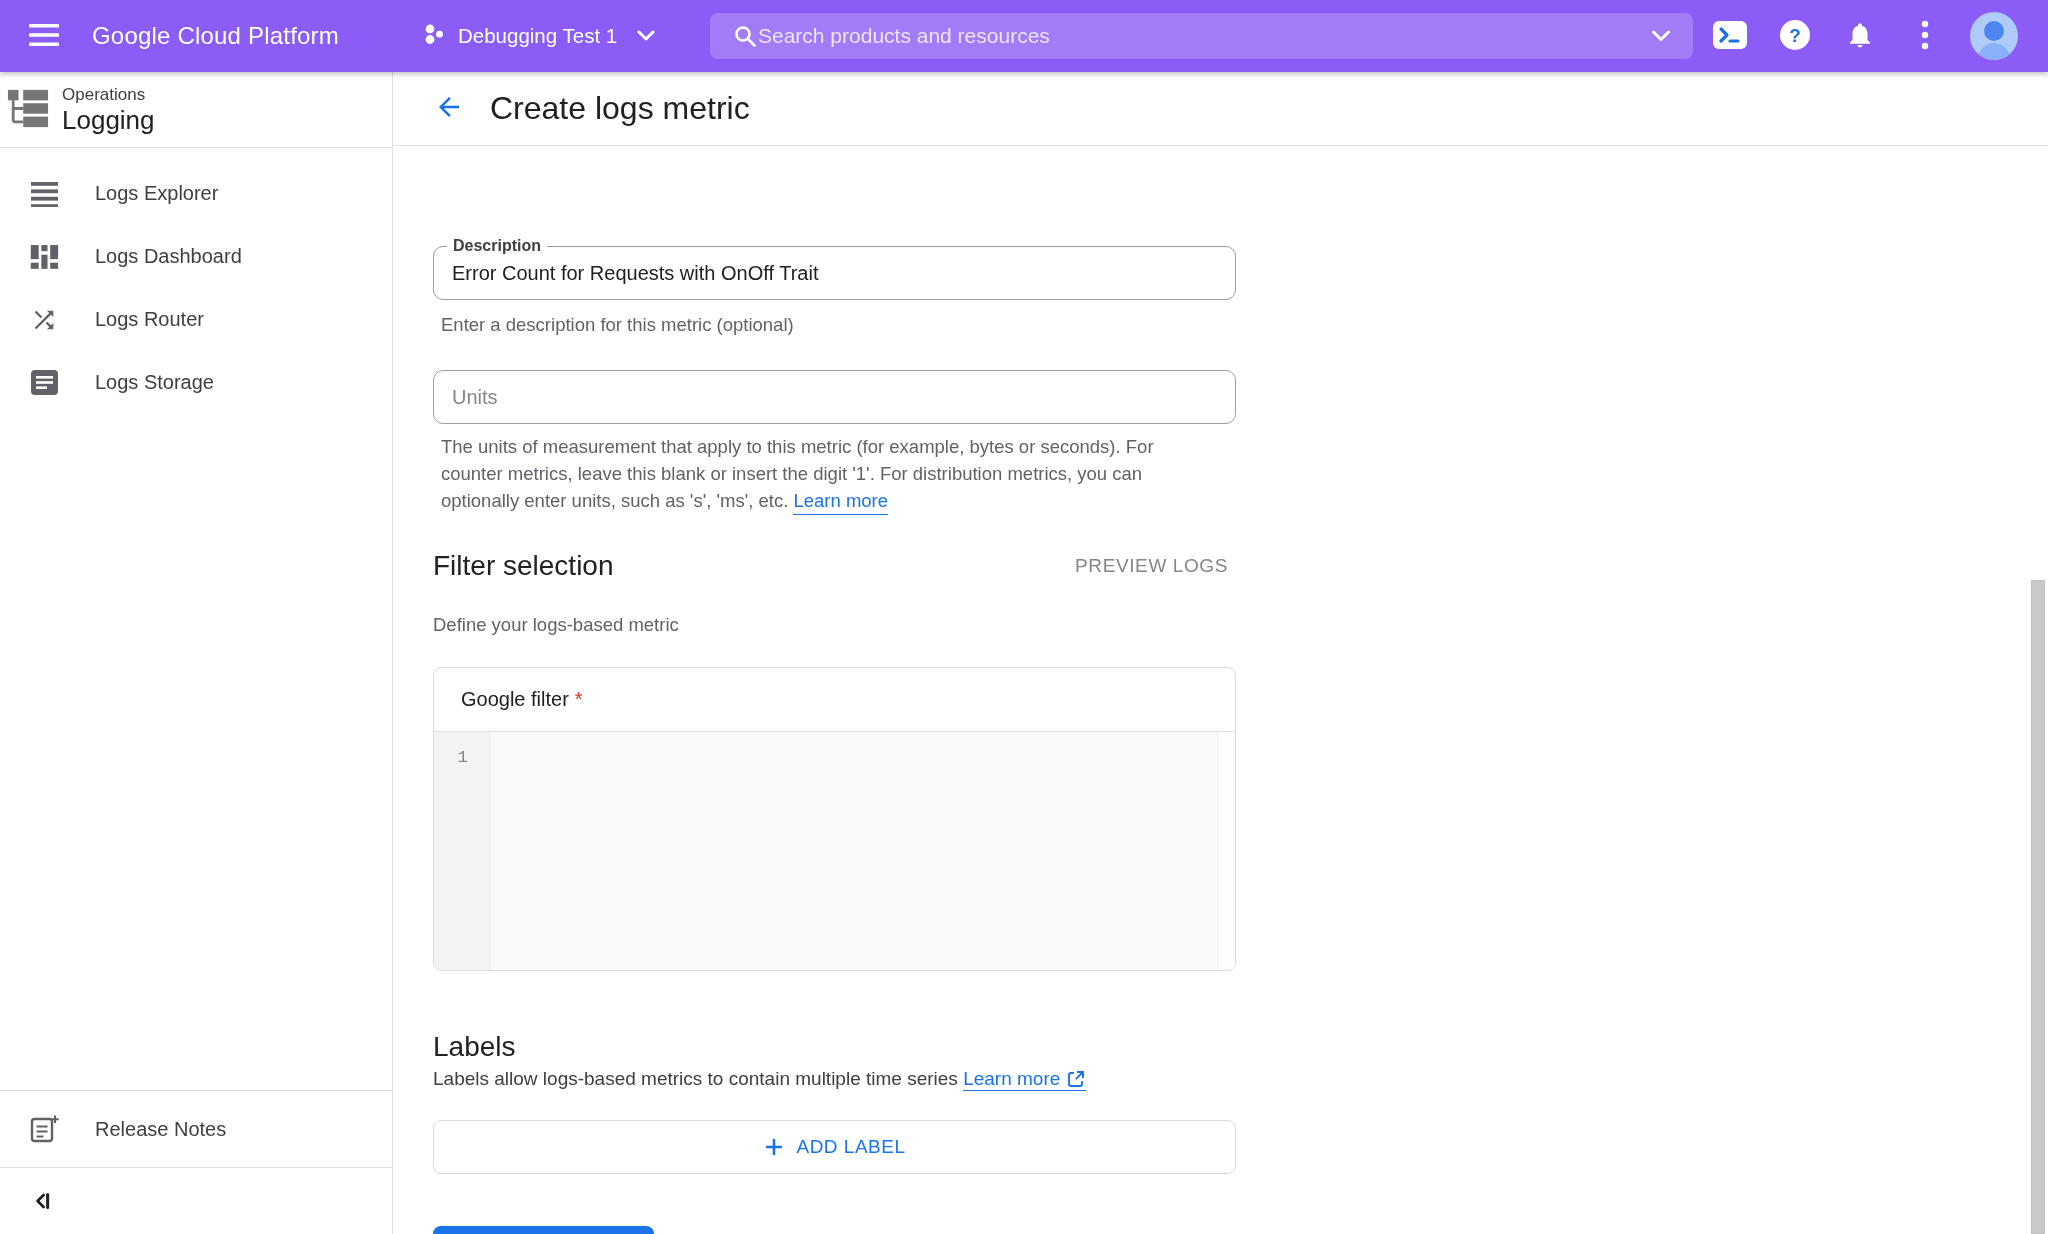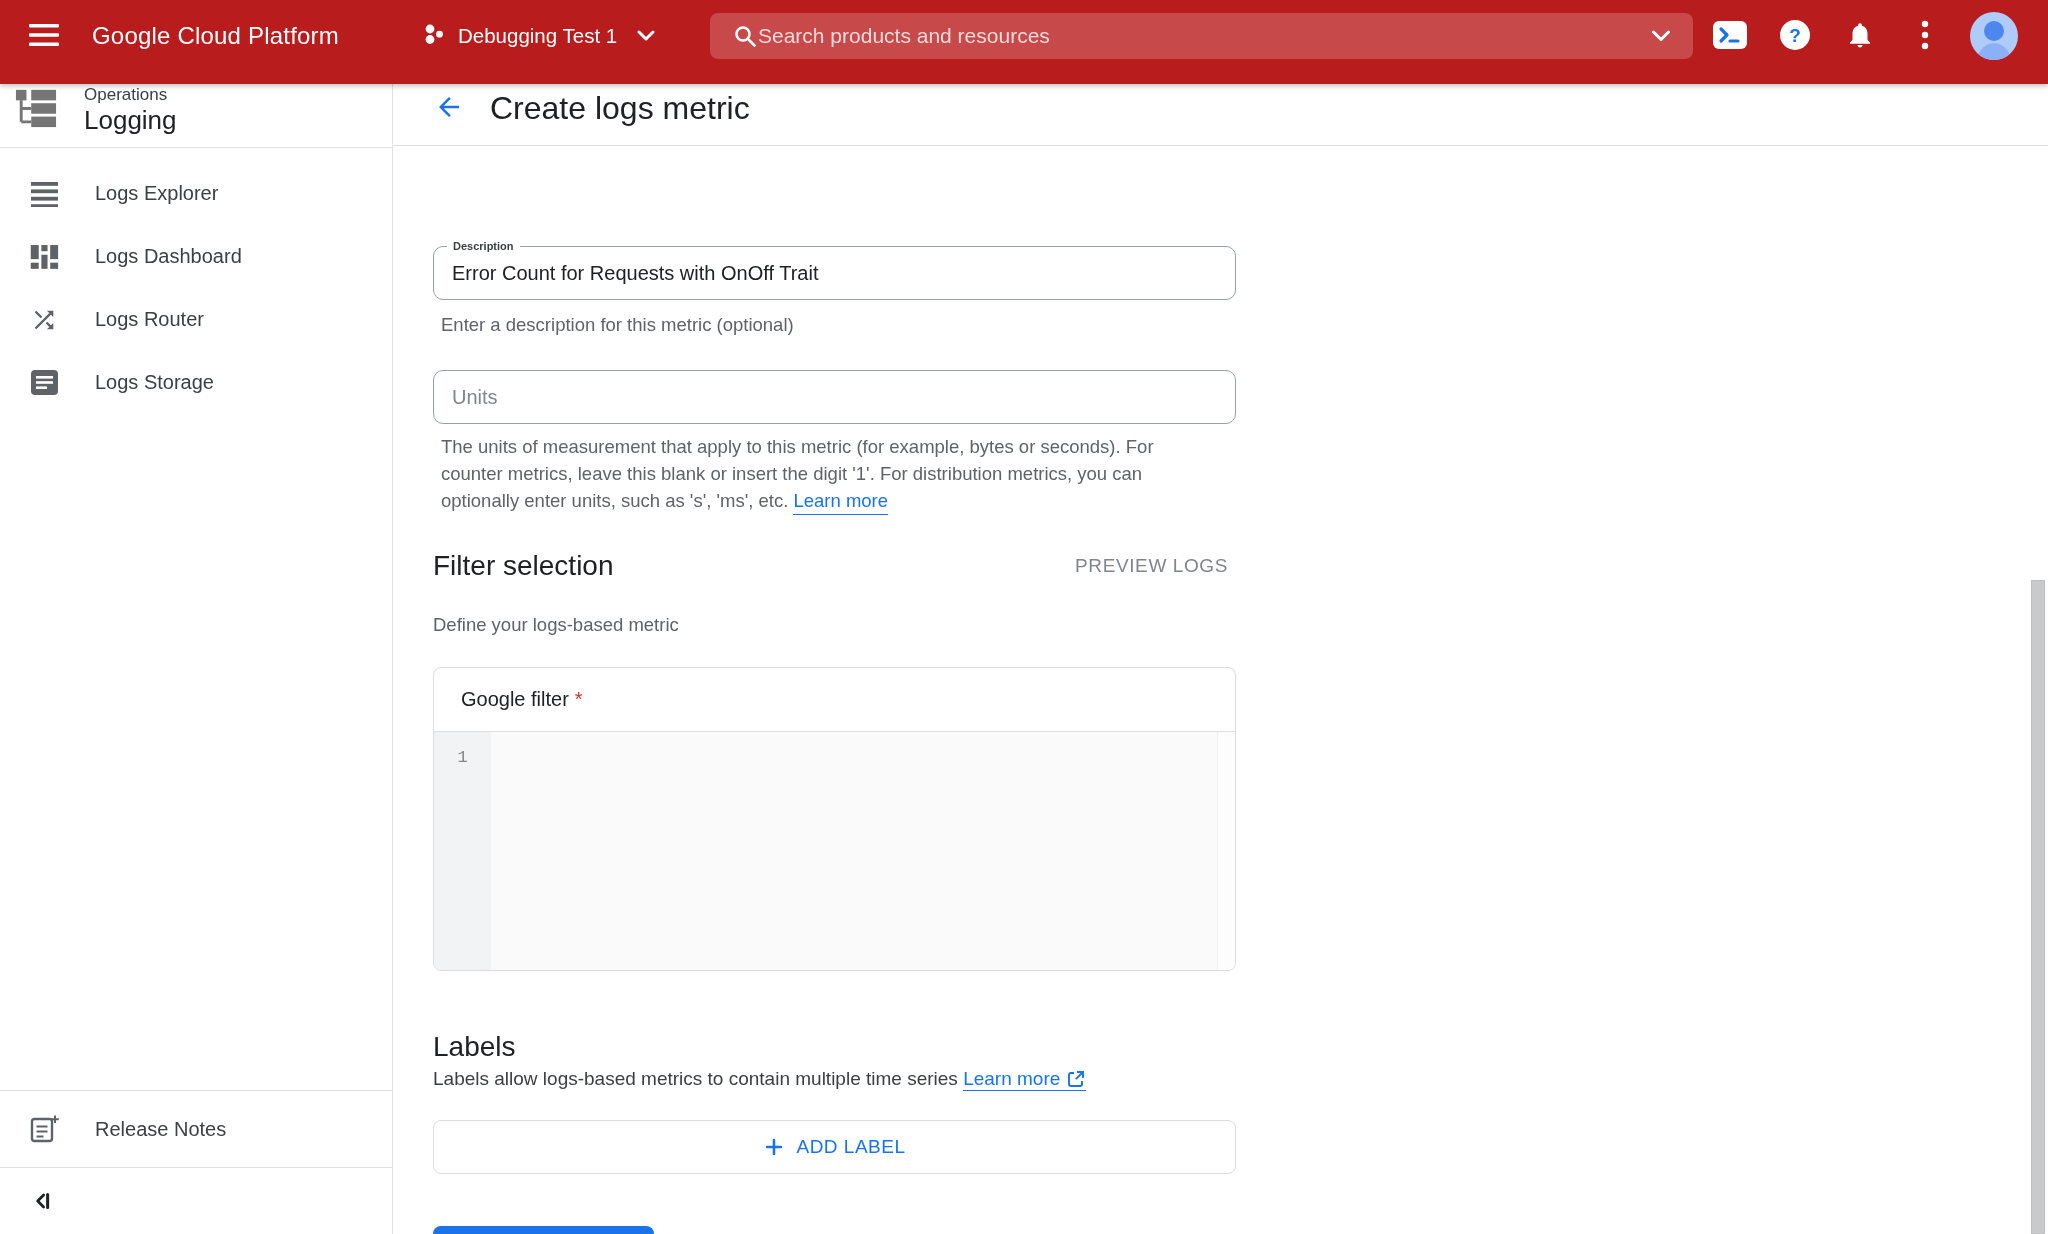--- a/index.html
+++ b/index.html
@@ -1,36 +1,36 @@
 <!DOCTYPE html>
 <html><head>
 <meta charset="utf-8">
 <style>
   * { margin:0; padding:0; box-sizing:border-box; }
   html,body { width:2048px; height:1234px; }
   body { font-family:"Liberation Sans", sans-serif; background:#fff; position:relative; overflow:hidden; color:#202124; }
 
   
-  .topbar { position:absolute; left:0; top:0; width:2048px; height:84px; background:#b91c1c; display:flex; align-items:center; z-index:20; box-shadow:0 2px 5px rgba(0,0,0,.25); }
+  .topbar { position:absolute; left:0; top:0; width:2048px; height:72px; background:#8b5cf6; display:flex; align-items:center; z-index:20; box-shadow:0 2px 5px rgba(0,0,0,.25); }
   .hamburger { position:absolute; left:26px; top:19px; width:36px; height:34px; background:transparent; border:none; cursor:pointer; display:flex; align-items:center; justify-content:center; }
   .logo { position:absolute; left:92px; top:0; height:72px; display:flex; align-items:center; color:#fff; font-size:24px; font-weight:500; letter-spacing:.2px; white-space:nowrap; }
   .project { position:absolute; left:424px; top:0; height:72px; display:flex; align-items:center; gap:12px; cursor:pointer; }
   .project-name { color:#fff; font-size:20.5px; font-weight:500; }
   .search { position:absolute; left:710px; top:13px; width:983px; height:46px; background:rgba(255,255,255,.2); border-radius:8px; display:flex; align-items:center; padding:0 22px; }
   .search input { flex:1; background:transparent; border:none; outline:none; color:#fff; font-size:21px; font-family:inherit; }
   .search input::placeholder { color:rgba(255,255,255,.8); }
   .tb-actions { position:absolute; right:30px; top:0; height:72px; display:flex; align-items:center; gap:25px; }
   .tb-btn { width:40px; height:40px; display:flex; align-items:center; justify-content:center; background:transparent; border:none; cursor:pointer; }
   .avatar { width:48px; height:48px; border-radius:50%; background:#aecbfa; position:relative; overflow:hidden; cursor:pointer; border:none; }
   .avatar .head { position:absolute; left:14px; top:9px; width:20px; height:20px; border-radius:50%; background:#4d86ec; }
   .avatar .body { position:absolute; left:6px; top:31px; width:36px; height:22px; border-radius:50% 50% 0 0 / 100% 100% 0 0; background:#8ab0f8; }
 
   
   .sidebar { position:absolute; left:0; top:72px; width:393px; bottom:0; background:#fff; border-right:1px solid #e0e0e0; }
-  .sb-head { height:76px; display:flex; align-items:center; padding-left:14px; gap:26px; border-bottom:1px solid #e0e0e0; }
+  .sb-head { height:76px; display:flex; align-items:center; padding-left:6px; gap:12px; border-bottom:1px solid #e0e0e0; }
   .sb-head-text .eyebrow { font-size:17px; color:#3c4043; line-height:20px; }
   .sb-head-text .title { font-size:26px; color:#202124; line-height:30px; }
   .nav { padding-top:14px; }
   .nav-item { height:63px; display:flex; align-items:center; padding-left:29px; gap:36px; cursor:pointer; font-size:20px; color:#3c4043; }
   .nav-item .ic { width:30px; display:flex; justify-content:center; }
   .nav-item.selected { background:#e8f0fe; color:#1a73e8; }
   .sb-bottom { position:absolute; left:0; right:0; bottom:0; }
   .divider { height:1px; background:#e0e0e0; }
   .release { height:76px; display:flex; align-items:center; padding-left:29px; gap:36px; font-size:20px; color:#3c4043; cursor:pointer; }
   .release .ic { width:30px; display:flex; justify-content:center; }
@@ -40,21 +40,21 @@
   .main { position:absolute; left:393px; top:72px; right:0; bottom:0; background:#fff; }
   .page-head { height:74px; display:flex; align-items:center; padding-left:39px; border-bottom:1px solid #e0e0e0; }
   .back-btn { width:34px; height:34px; background:transparent; border:none; cursor:pointer; display:flex; align-items:center; justify-content:center; }
   .page-title { font-size:32px; color:#202124; margin-left:24px; font-weight:400; }
 
   .content { position:absolute; left:0; top:74px; right:0; bottom:0; }
 
   .field { position:absolute; left:40px; width:803px; height:54px; border:1px solid #9aa0a6; border-radius:10px; background:#fff; }
   .field input { width:100%; height:100%; border:none; outline:none; background:transparent; padding:0 18px; font-size:20px; color:#202124; font-family:inherit; border-radius:10px; }
   .field input::placeholder { color:#80868b; }
-  .float-label { position:absolute; top:-10px; left:13px; background:#fff; padding:0 6px; font-size:11px; font-weight:700; color:#3c4043; line-height:18px; }
+  .float-label { position:absolute; top:-10px; left:13px; background:#fff; padding:0 6px; font-size:16px; font-weight:700; color:#3c4043; line-height:18px; }
 
   .helper { position:absolute; left:48px; font-size:18.5px; color:#5f6368; line-height:27px; }
   a.lm { color:#1a73e8; text-decoration:none; border-bottom:1.5px solid #1a73e8; cursor:pointer; display:inline-flex; align-items:center; gap:6px; }
 
   .filter-row { position:absolute; left:40px; top:398px; width:795px; height:44px; display:flex; align-items:center; justify-content:space-between; }
   .section-h { font-size:28px; color:#202124; font-weight:400; }
   .preview-btn { background:transparent; border:none; font-family:inherit; font-size:19px; font-weight:500; letter-spacing:.6px; color:#80868b; cursor:default; }
 
   .card { position:absolute; left:40px; top:521px; width:803px; height:304px; border:1px solid #dadce0; border-radius:8px; overflow:hidden; background:#fff; }
   .card-head { height:64px; display:flex; align-items:center; padding-left:27px; border-bottom:1px solid #e0e0e0; font-size:20px; color:#202124; gap:6px; }

